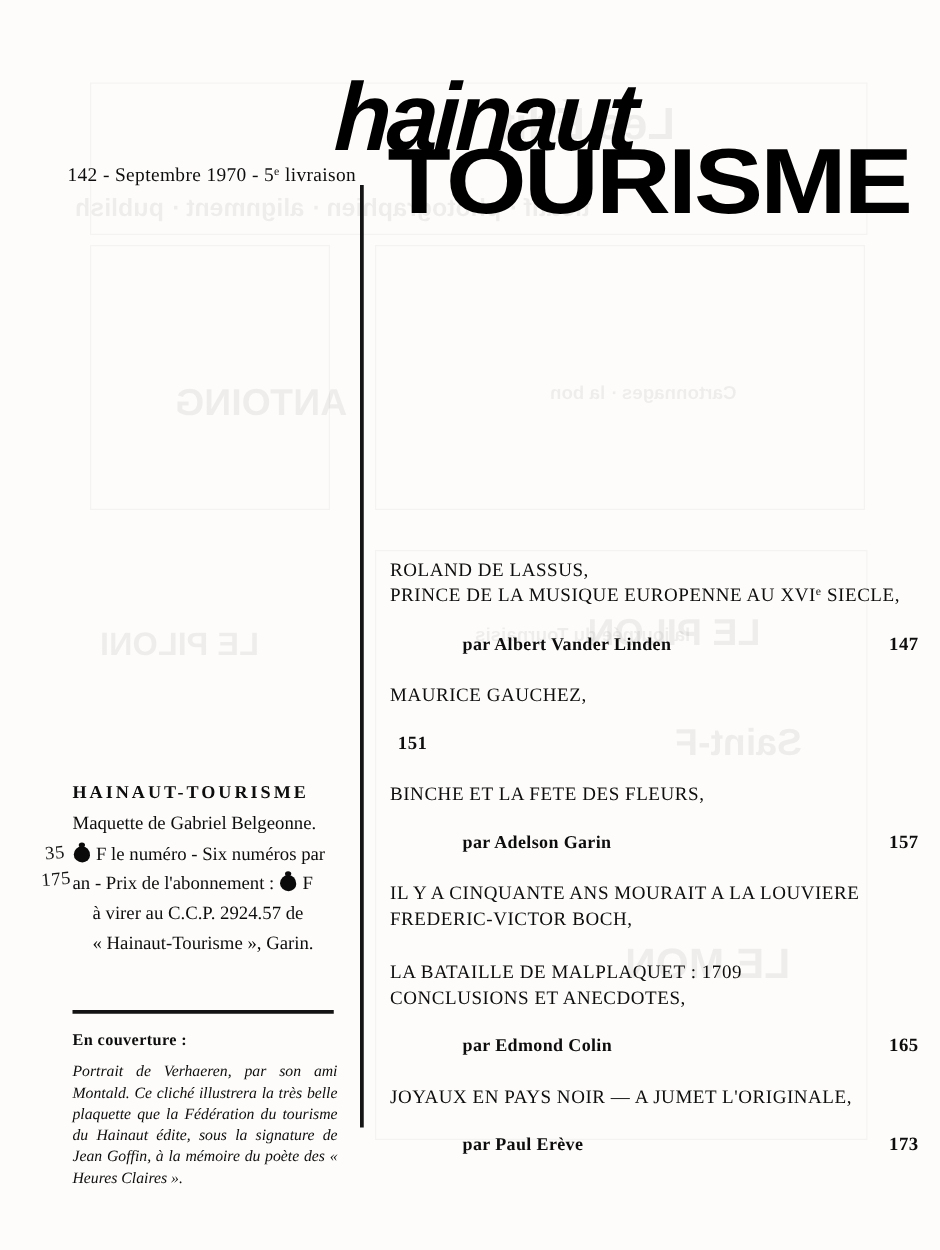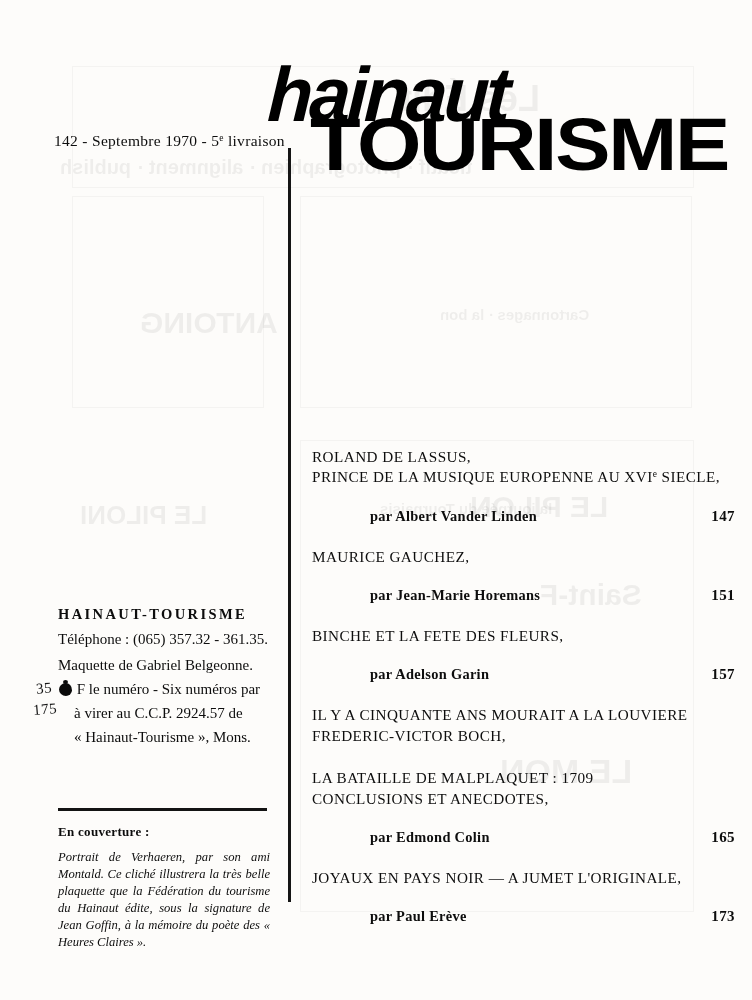--- a/index.html
+++ b/index.html
@@ -104,20 +104,21 @@
     left: 58px;
     top: 606px;
     width: 214px;
   }
   .colophon-title {
     font-size: 14.5px;
     font-weight: bold;
     letter-spacing: 2.4px;
     margin-bottom: 6px;
     white-space: nowrap;
+    margin-top: 20px;
   }
   .colophon p {
     margin: 0;
     font-size: 15px;
     line-height: 1.38;
     text-align: justify;
   }
   .colophon p.nojust { text-align: left; }
   .colophon p + p { margin-top: 3px; }
 
@@ -252,29 +253,29 @@
     <div class="mast-tourisme">TOURISME</div>
     <div class="mast-hainaut">hainaut</div>
   </div>
 
   <div class="issue-line"><span>142</span><span> - </span><span>Septembre 1970</span><span> - </span><span>5</span><sup>e</sup><span> livraison</span></div>
 
   <div class="vrule"></div>
 
   <div class="colophon">
     <div class="colophon-title">HAINAUT-TOURISME</div>
-    <p class="nojust">Téléphone : (065) 357.32 - 361.35.</p>
     <p class="nojust" style="margin-top:5px;">Maquette de Gabriel Belgeonne.</p>
 
     <div class="price-block">
       <span class="hand hand-1">35</span>
       <span class="hand hand-2">175</span>
       <p class="nojust" style="text-indent:0;"><span class="blot"></span> <span>F le numéro - Six numéros par</span></p>
+      <p class="nojust" style="text-indent:0;"><span>an - Prix de l'abonnement : </span><span class="blot"></span> <span>F</span></p>
       <p>à virer au C.C.P. 2924.57 de</p>
-      <p>« Hainaut-Tourisme », Mons.</p>
+      <p>« Hainaut-Tourisme », Garin.</p>
     </div>
   </div>
 
   <div class="cover-note">
     <div class="cover-rule"></div>
     <div class="cover-head">En couverture :</div>
     <p class="cover-body">Portrait de Verhaeren, par son ami Montald. Ce cliché illustrera la très belle plaquette que la Fédération du tourisme du Hainaut édite, sous la signature de Jean Goffin, à la mémoire du poète des « Heures Claires ».</p>
   </div>
 
   <div class="toc">
@@ -284,21 +285,20 @@
       <div class="toc-title"><span>PRINCE DE LA MUSIQUE EUROPENNE AU XVI</span><sup>e</sup><span> SIECLE,</span></div>
       <div class="toc-byline-row">
         <div class="toc-author">par Albert Vander Linden</div>
         <div class="toc-page">147</div>
       </div>
     </div>
 
     <div class="toc-entry">
       <div class="toc-title">MAURICE GAUCHEZ,</div>
       <div class="toc-byline-row">
-        <div class="toc-author">par Jean-Marie Horemans</div>
         <div class="toc-page">151</div>
       </div>
     </div>
 
     <div class="toc-entry">
       <div class="toc-title">BINCHE ET LA FETE DES FLEURS,</div>
       <div class="toc-byline-row">
         <div class="toc-author">par Adelson Garin</div>
         <div class="toc-page">157</div>
       </div>

